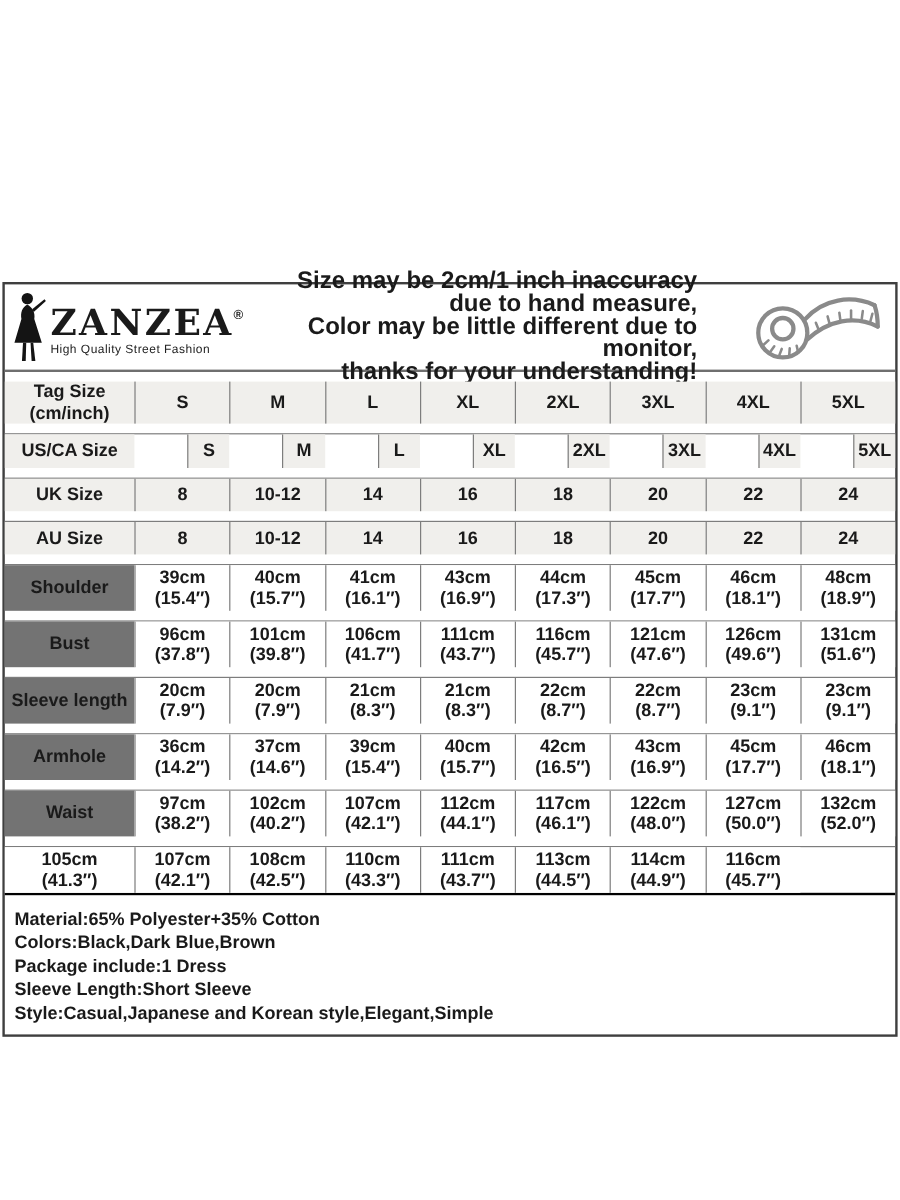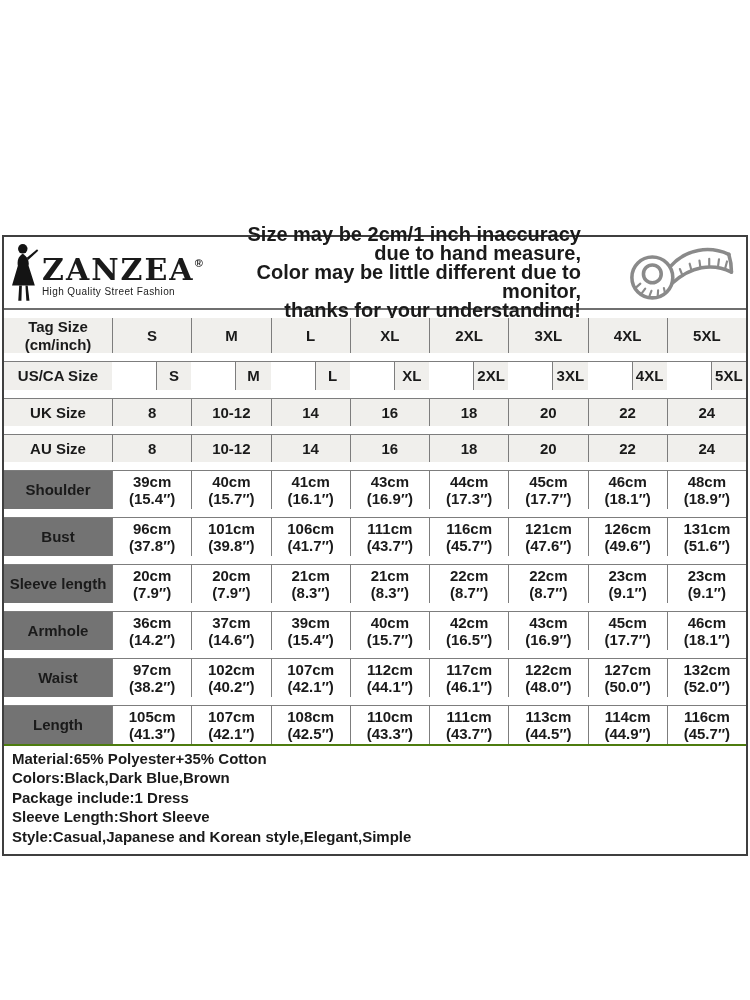--- a/index.html
+++ b/index.html
@@ -25,21 +25,21 @@
   .trow:nth-child(2){height:28px;gap:44px;}
   .trow:nth-child(3),.trow:nth-child(4){height:27px;}
   .trow:nth-child(n+5){height:38px;}
   .cell{display:flex;flex-direction:column;align-items:center;justify-content:center;border-left:1px solid #7d7d7d;font-size:15px;font-weight:700;background:#fff;}
   .cell:first-child{border-left:none;}
   .label-cell{background:#737373;}
   .shaded .cell{background:#f0efec;}
   .cell-line{line-height:17.5px;white-space:nowrap;}
 
   
-  .details{border-top:2px solid #4d7c0f;padding:3px 8px 8px;font-size:15px;font-weight:600;line-height:19.4px;}
+  .details{border-top:2px solid #000000;padding:11px 8px 8px;font-size:15px;font-weight:600;line-height:19.4px;}
   .details div{white-space:nowrap;}
 </style>
 </head>
 <body>
 
 <div class="sheet">
 
   <div class="header">
     <div class="logo">
       <svg class="silhouette" viewBox="0 0 38 68">
@@ -384,23 +384,20 @@
         <div class="cell">
           <div class="cell-line">127cm</div>
           <div class="cell-line">(50.0″)</div>
         </div>
         <div class="cell">
           <div class="cell-line">132cm</div>
           <div class="cell-line">(52.0″)</div>
         </div>
       </div>
       <div class="trow">
-        <div class="cell label-cell">
-          <div class="cell-line">Length</div>
-        </div>
         <div class="cell">
           <div class="cell-line">105cm</div>
           <div class="cell-line">(41.3″)</div>
         </div>
         <div class="cell">
           <div class="cell-line">107cm</div>
           <div class="cell-line">(42.1″)</div>
         </div>
         <div class="cell">
           <div class="cell-line">108cm</div>

